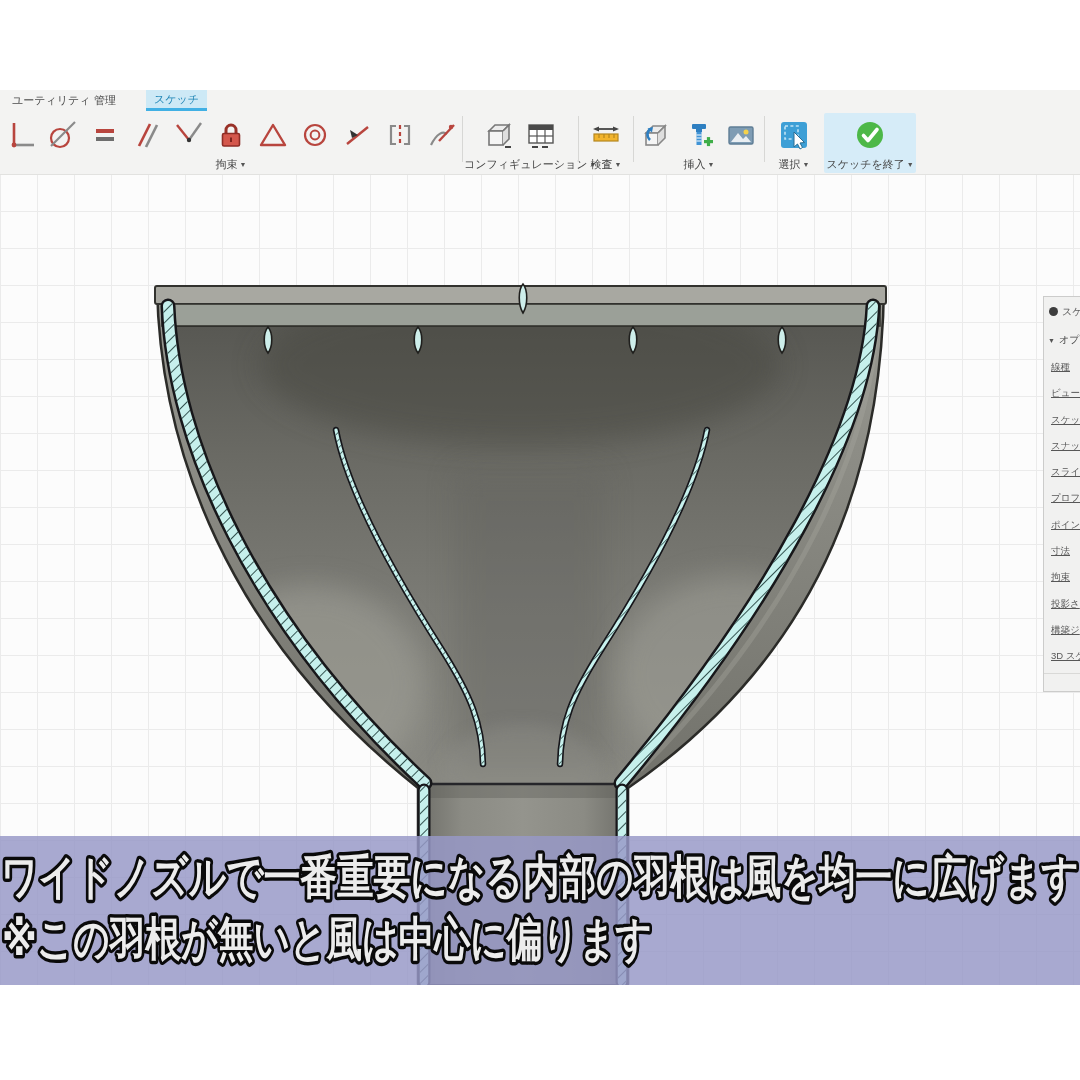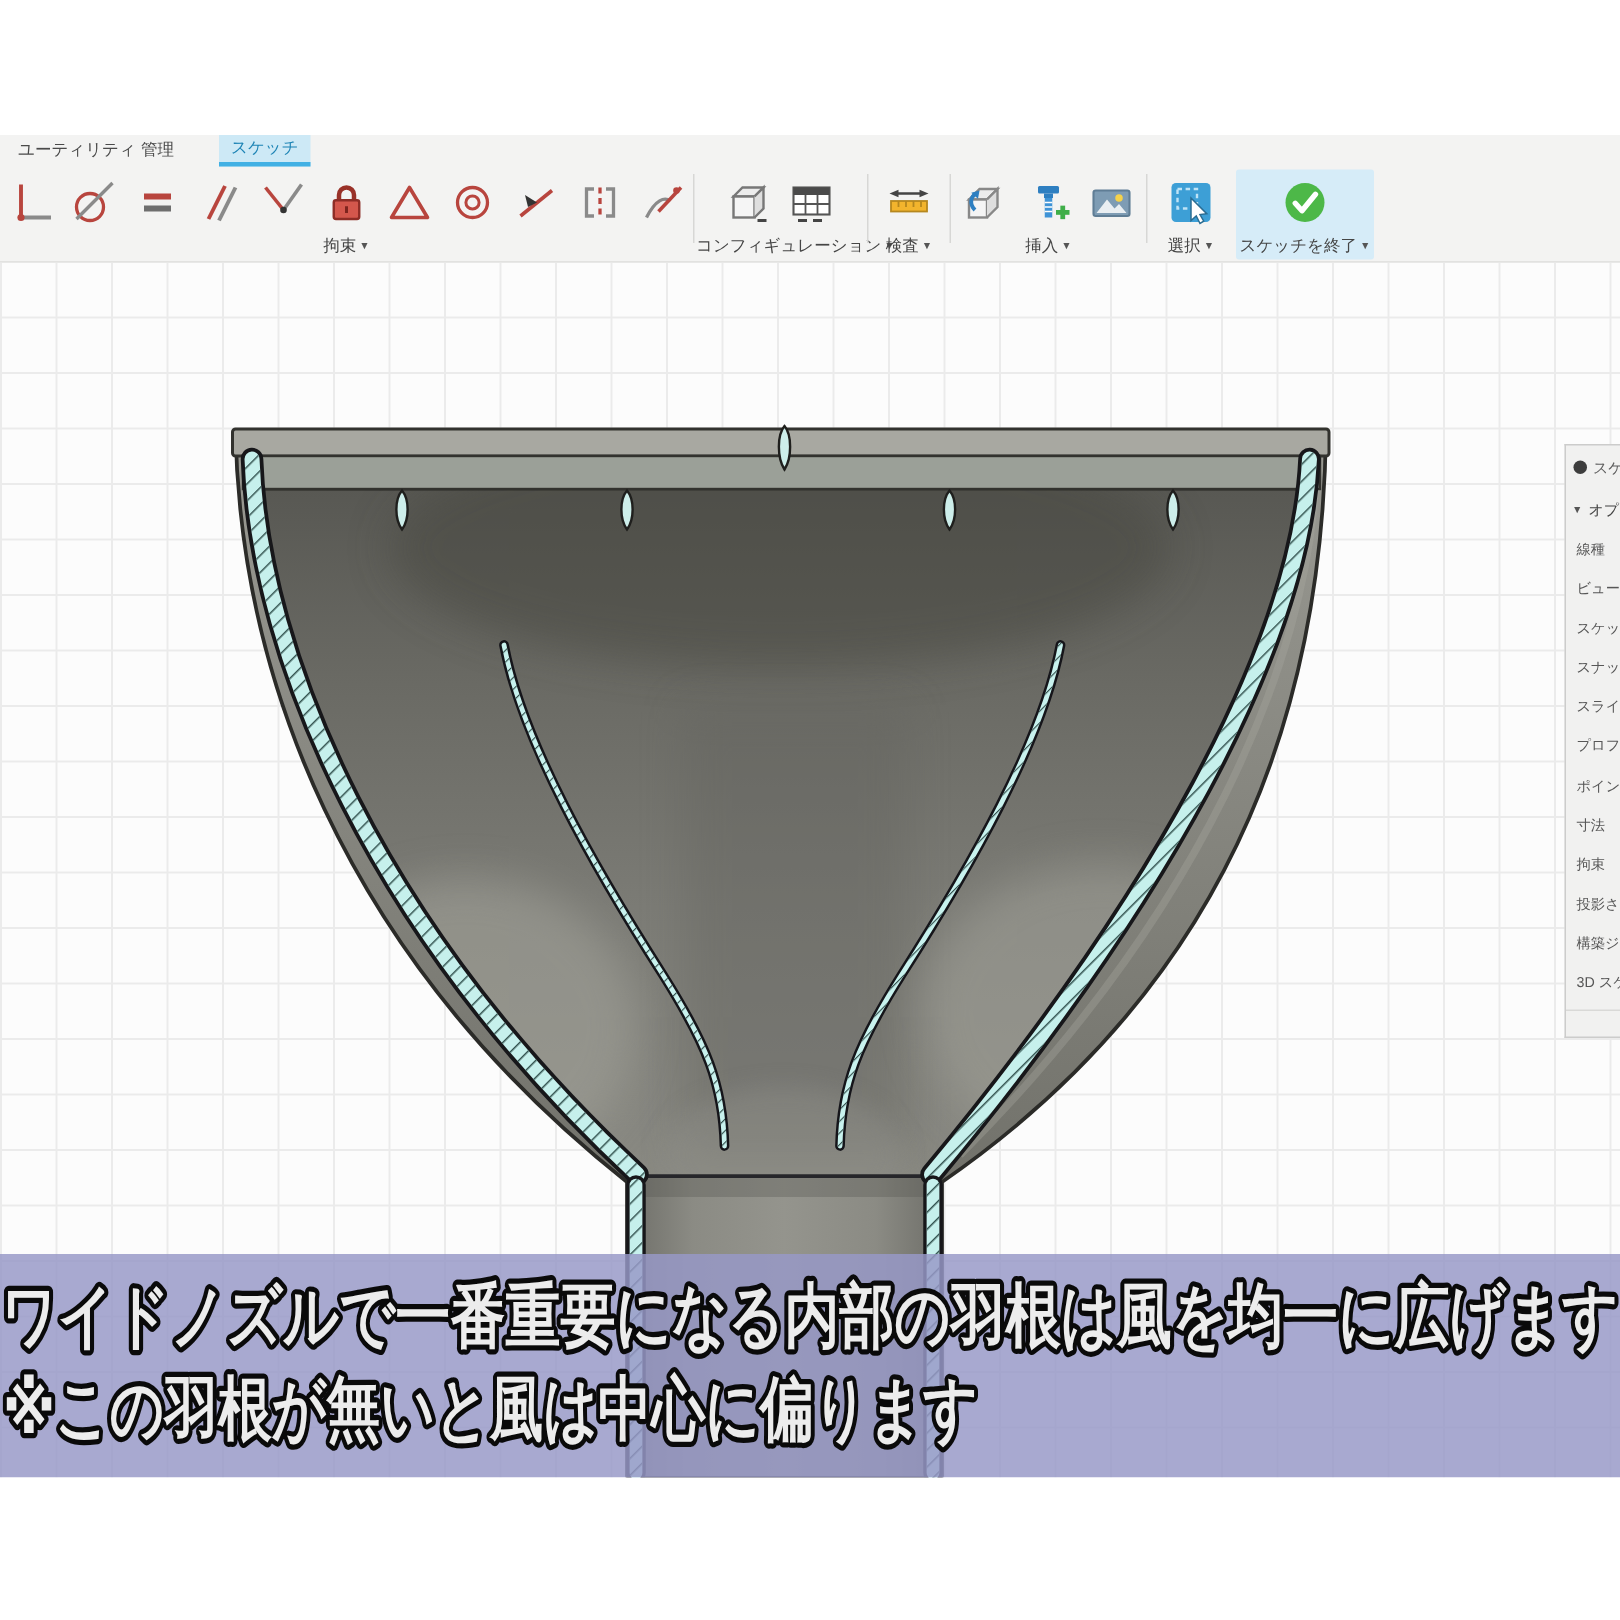--- a/index.html
+++ b/index.html
@@ -52,21 +52,21 @@
     background:#f1f1f0;border:1px solid #cccccb;border-right:none;
     box-sizing:border-box;overflow:hidden;
   }
   .pal-header{height:29px;display:flex;align-items:center;padding-left:5px;
     font-size:10px;color:#5d5d5d;white-space:nowrap;overflow:hidden;}
   .pal-dot{width:9px;height:9px;border-radius:50%;background:#3d3d3d;flex:0 0 9px;margin-right:4px;}
   .pal-section{height:28px;display:flex;align-items:center;padding-left:4px;
     font-size:10px;color:#444;white-space:nowrap;overflow:hidden;}
   .pal-caret{font-size:7px;color:#555;margin-right:4px;}
   .pal-item{height:26.3px;line-height:26.3px;padding-left:7px;font-size:9.5px;color:#575757;
-    white-space:nowrap;overflow:hidden;}
+    white-space:nowrap;overflow:hidden;text-decoration:underline;}
   .pal-divider{border-top:1px solid #d9d9d7;margin-top:3px;}
   
   .subtitle{
     position:absolute;left:0;top:836px;width:1080px;height:149px;z-index:3;
     background:rgba(151,153,199,0.84);
     text-align:right;
   }
   .sub-svg text{
     font-family:"DejaVu Sans","Liberation Sans",sans-serif;
     font-weight:bold;font-size:47px;

